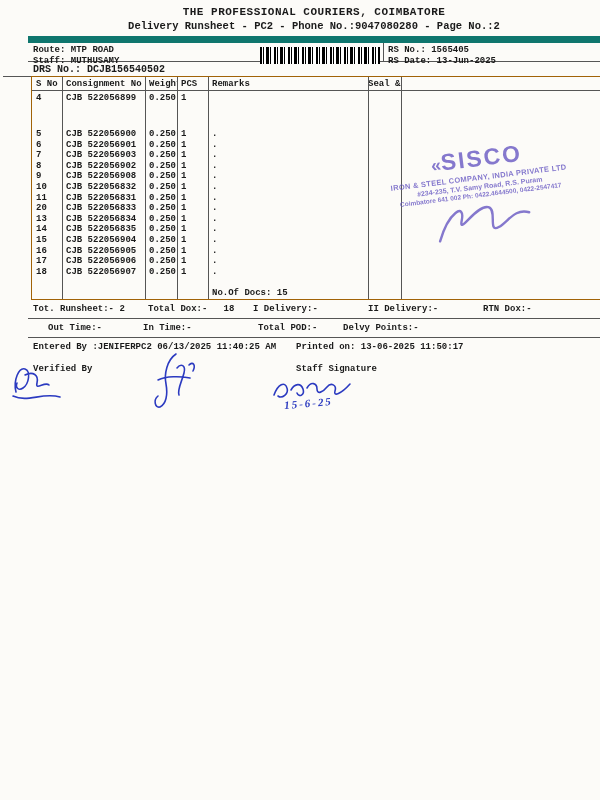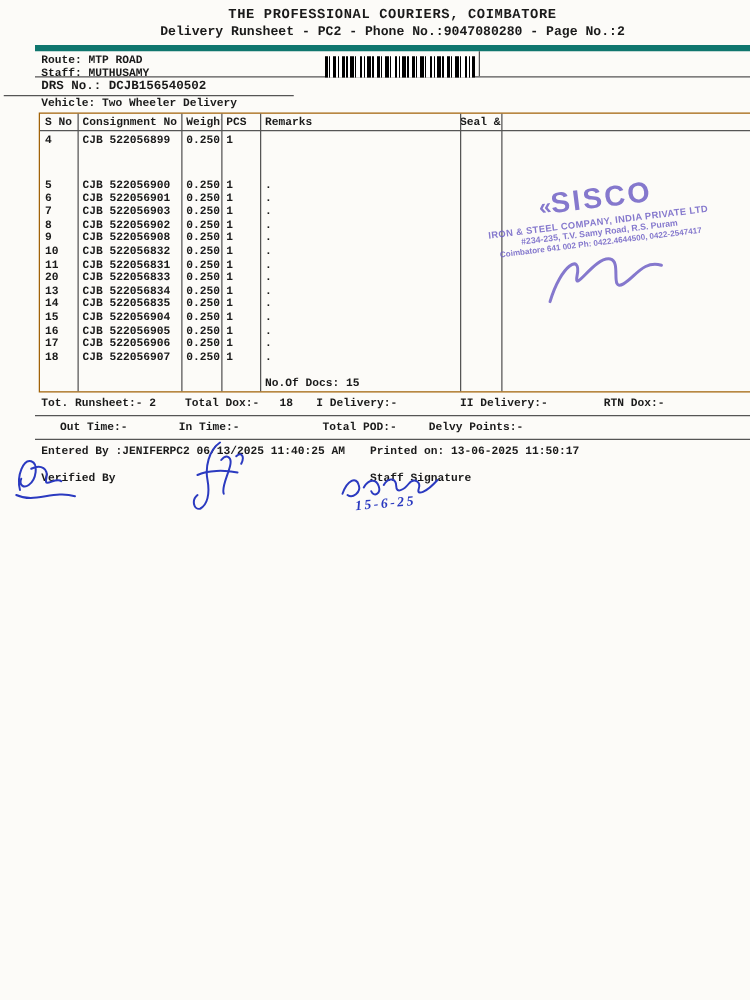--- a/index.html
+++ b/index.html
@@ -6,21 +6,21 @@
   html,body { background:#e9e7e4; }
   .page {
     position:relative; width:600px; height:800px; margin:0 auto;
     background:#fcfbf8; color:#1a1a1a; overflow:hidden;
     font-family:"Liberation Mono","DejaVu Sans Mono",monospace; font-weight:bold;padding-left:28px;
   }
   .title { text-align:center; font-size:11px; padding-top:6px; letter-spacing:.5px; }
   .subtitle { text-align:center; font-size:10.5px; margin-top:2px; }
 
   .info { position:relative; margin-top:4px; height:26px; font-size:9px;
-          border-top:5px solid #0f766e; border-bottom:1px solid #555; }
+          border-top:7px solid #0f766e; border-bottom:1px solid #555; }
   .info-left { position:absolute; left:5px; top:2px; line-height:11px; }
   .barcode { position:absolute; left:232px; top:4px; width:120px; height:17px;
     background:repeating-linear-gradient(90deg,#000 0 2px,#fff 2px 3px,#000 3px 4px,#fff 4px 6px,#000 6px 9px,#fff 9px 10px,#000 10px 11px,#fff 11px 14px); }
   .info-vline { position:absolute; left:355px; top:0; bottom:0; border-left:1px solid #555; }
   .info-right { position:absolute; left:360px; top:2px; line-height:11px; }
 
   .drs-row { font-size:10px; padding:2px 0 0 5px; height:13px; }
   .drs-underline { position:absolute; left:3px; width:232px; border-bottom:1px solid #555; margin-top:1px; }
   .vehicle { font-size:9px; padding:3px 0 2px 5px; height:14px; }
 
@@ -68,25 +68,28 @@
   <div class="title">THE PROFESSIONAL COURIERS, COIMBATORE</div>
   <div class="subtitle">Delivery Runsheet - PC2 - Phone No.:9047080280 - Page No.:2</div>
 
   <div class="info">
     <div class="info-left">
       <div>Route: MTP ROAD</div>
       <div>Staff: MUTHUSAMY</div>
     </div>
     <div class="barcode"></div>
     <div class="info-vline"></div>
+    <div class="info-right">
+      <div>RS No.: 1565405</div>
+      <div>RS Date: 13-Jun-2025</div>
+    </div>
   </div>
 
   <div class="drs-row">DRS No.: DCJB156540502</div>
   <div class="drs-underline"></div>
-  <div class="vehicle">Vehicle: Two Wheeler Delivery</div>
 
   <div class="table">
     <div class="thead grid7">
       <div class="th">S No</div>
       <div class="th">Consignment No</div>
       <div class="th">Weight</div>
       <div class="th">PCS</div>
       <div class="th">Remarks</div>
       <div class="th">Seal &amp; Signature</div>
     </div>

